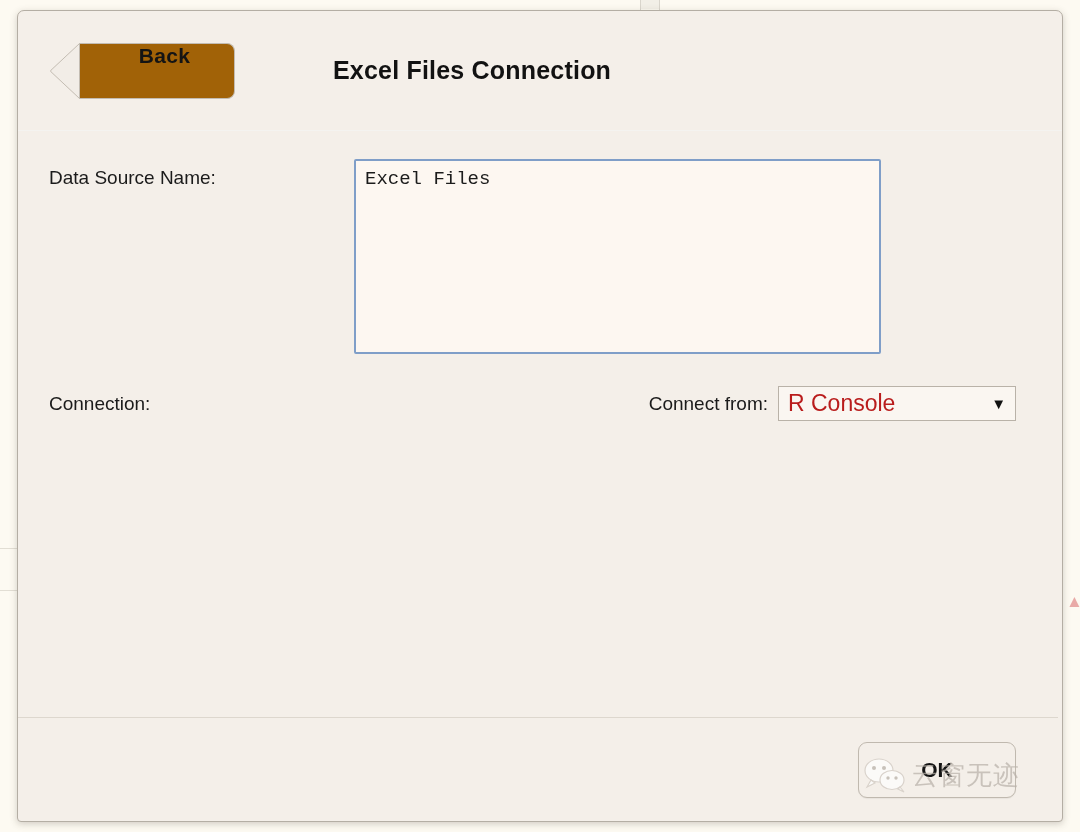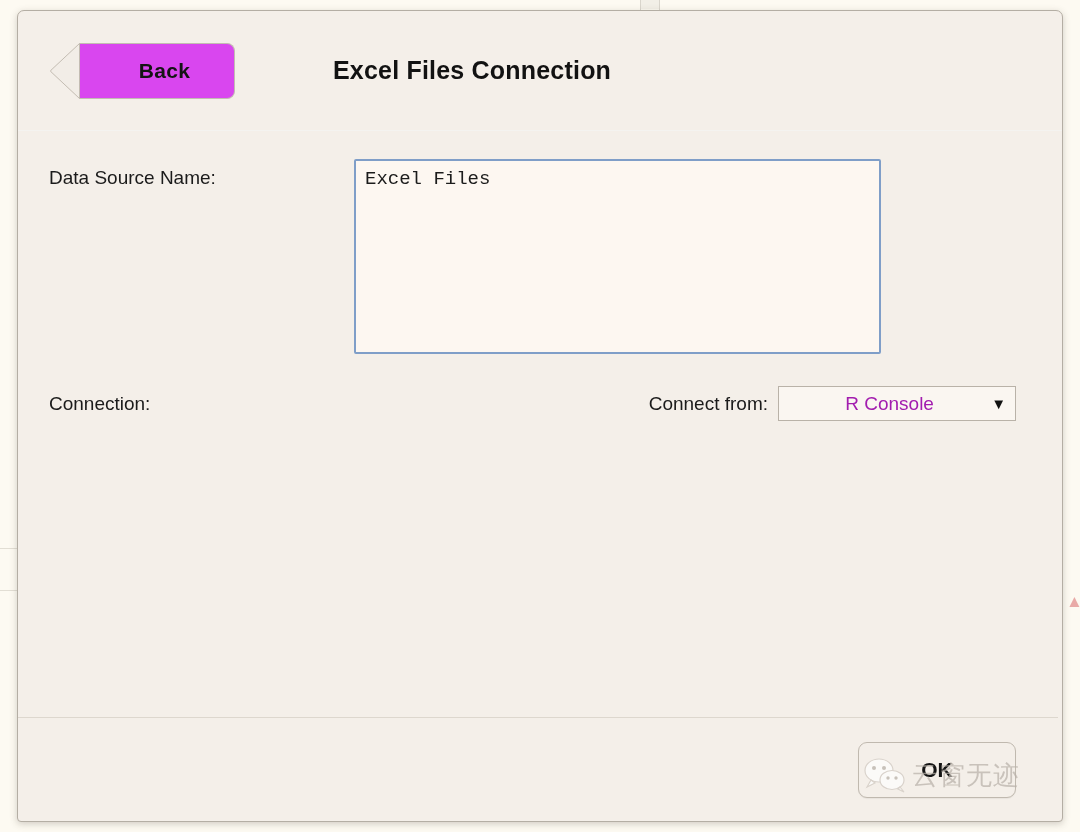--- a/index.html
+++ b/index.html
@@ -88,26 +88,26 @@
     height: 1px;
     background: #ffffff;
     opacity: .7;
   }
 
   
   #back-button {
     position: relative;
     width: 156px;
     height: 56px;
-    background: #d946ef;
+    background: #a16207;
     border: 1px solid #c3bcb2;
     border-left: none;
     border-radius: 0 8px 8px 0;
     display: flex;
-    align-items: center;
+    align-items: flex-start;
     justify-content: center;
     padding-left: 16px;
     box-sizing: border-box;
     cursor: default;
     margin-left: 30px;
   }
   #back-button .chevron {
     position: absolute;
     left: -29px;
     top: -1px;
@@ -211,24 +211,23 @@
     height: 35px;
     background: #faf6f1;
     border: 1px solid #b9b2a8;
     display: flex;
     align-items: center;
     padding: 0 9px;
     box-sizing: border-box;
     cursor: default;
   }
   #connect-from-value {
-    font-size: 19px;
-    color: #a21caf;
+    font-size: 23px;
+    color: #b91c1c;
     flex: 1;
-    text-align: center;
   }
   #connect-from-caret {
     font-size: 15px;
     color: #111;
     line-height: 1;
   }
 
   #code-editor {
     margin-top: 12px;
     width: 996px;

